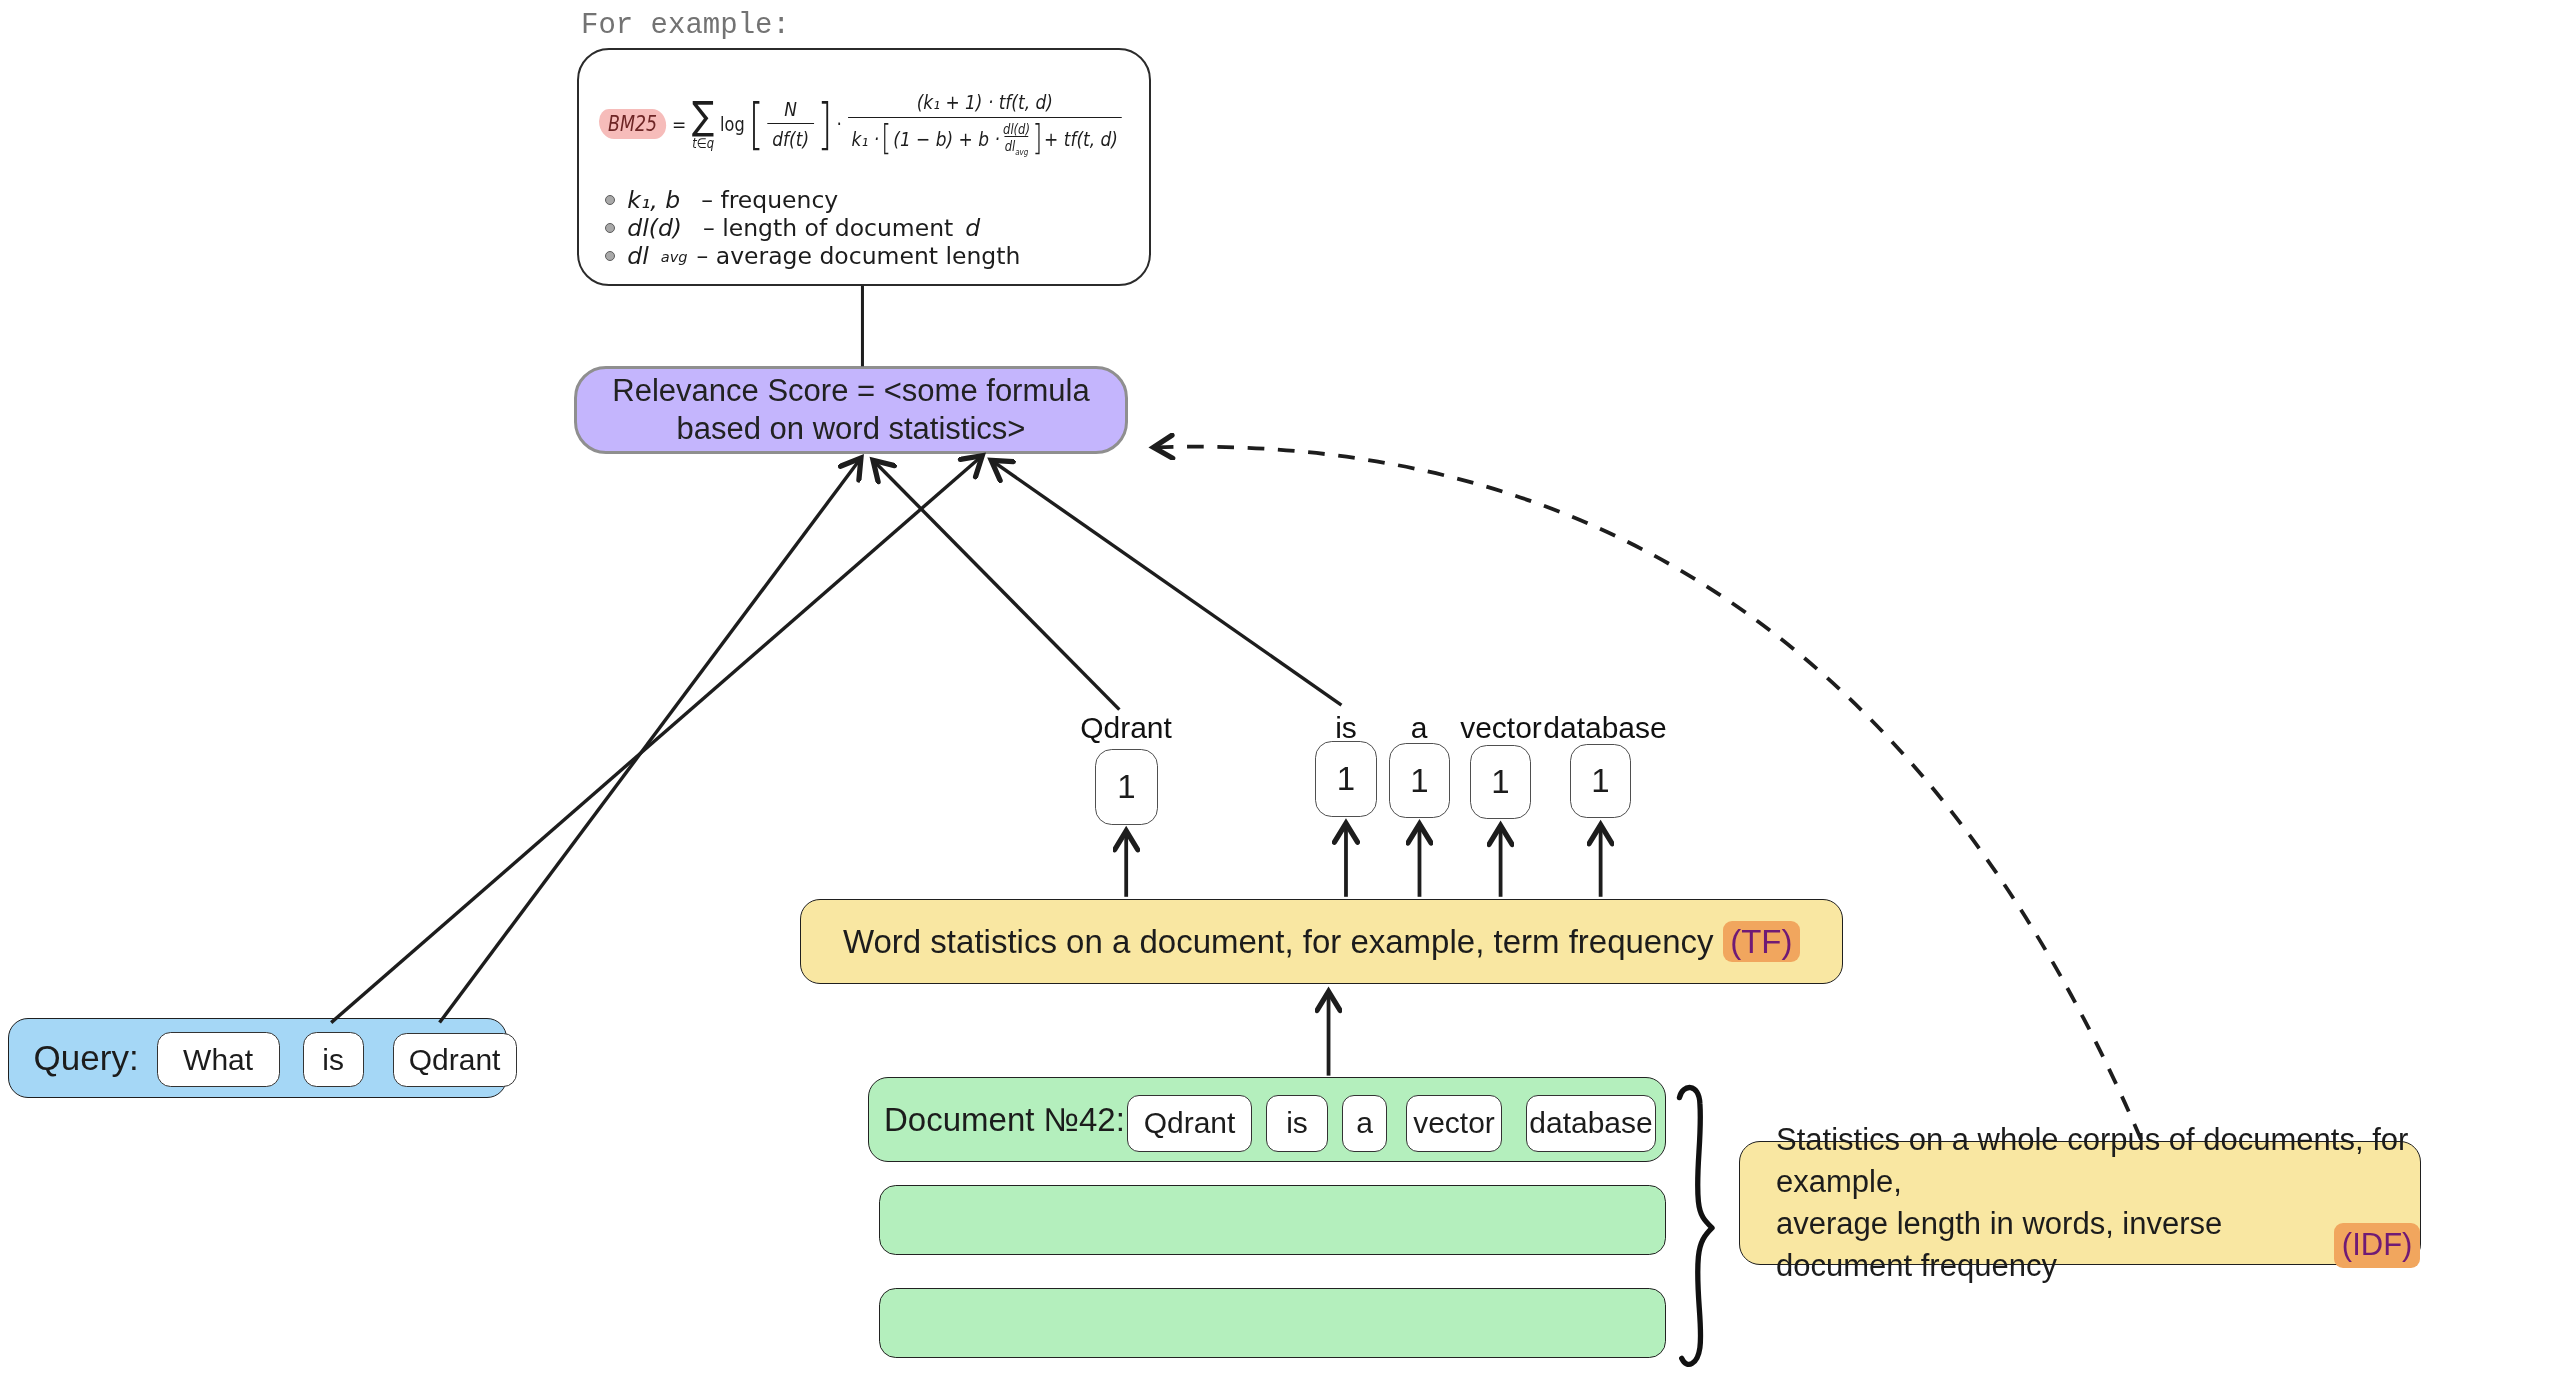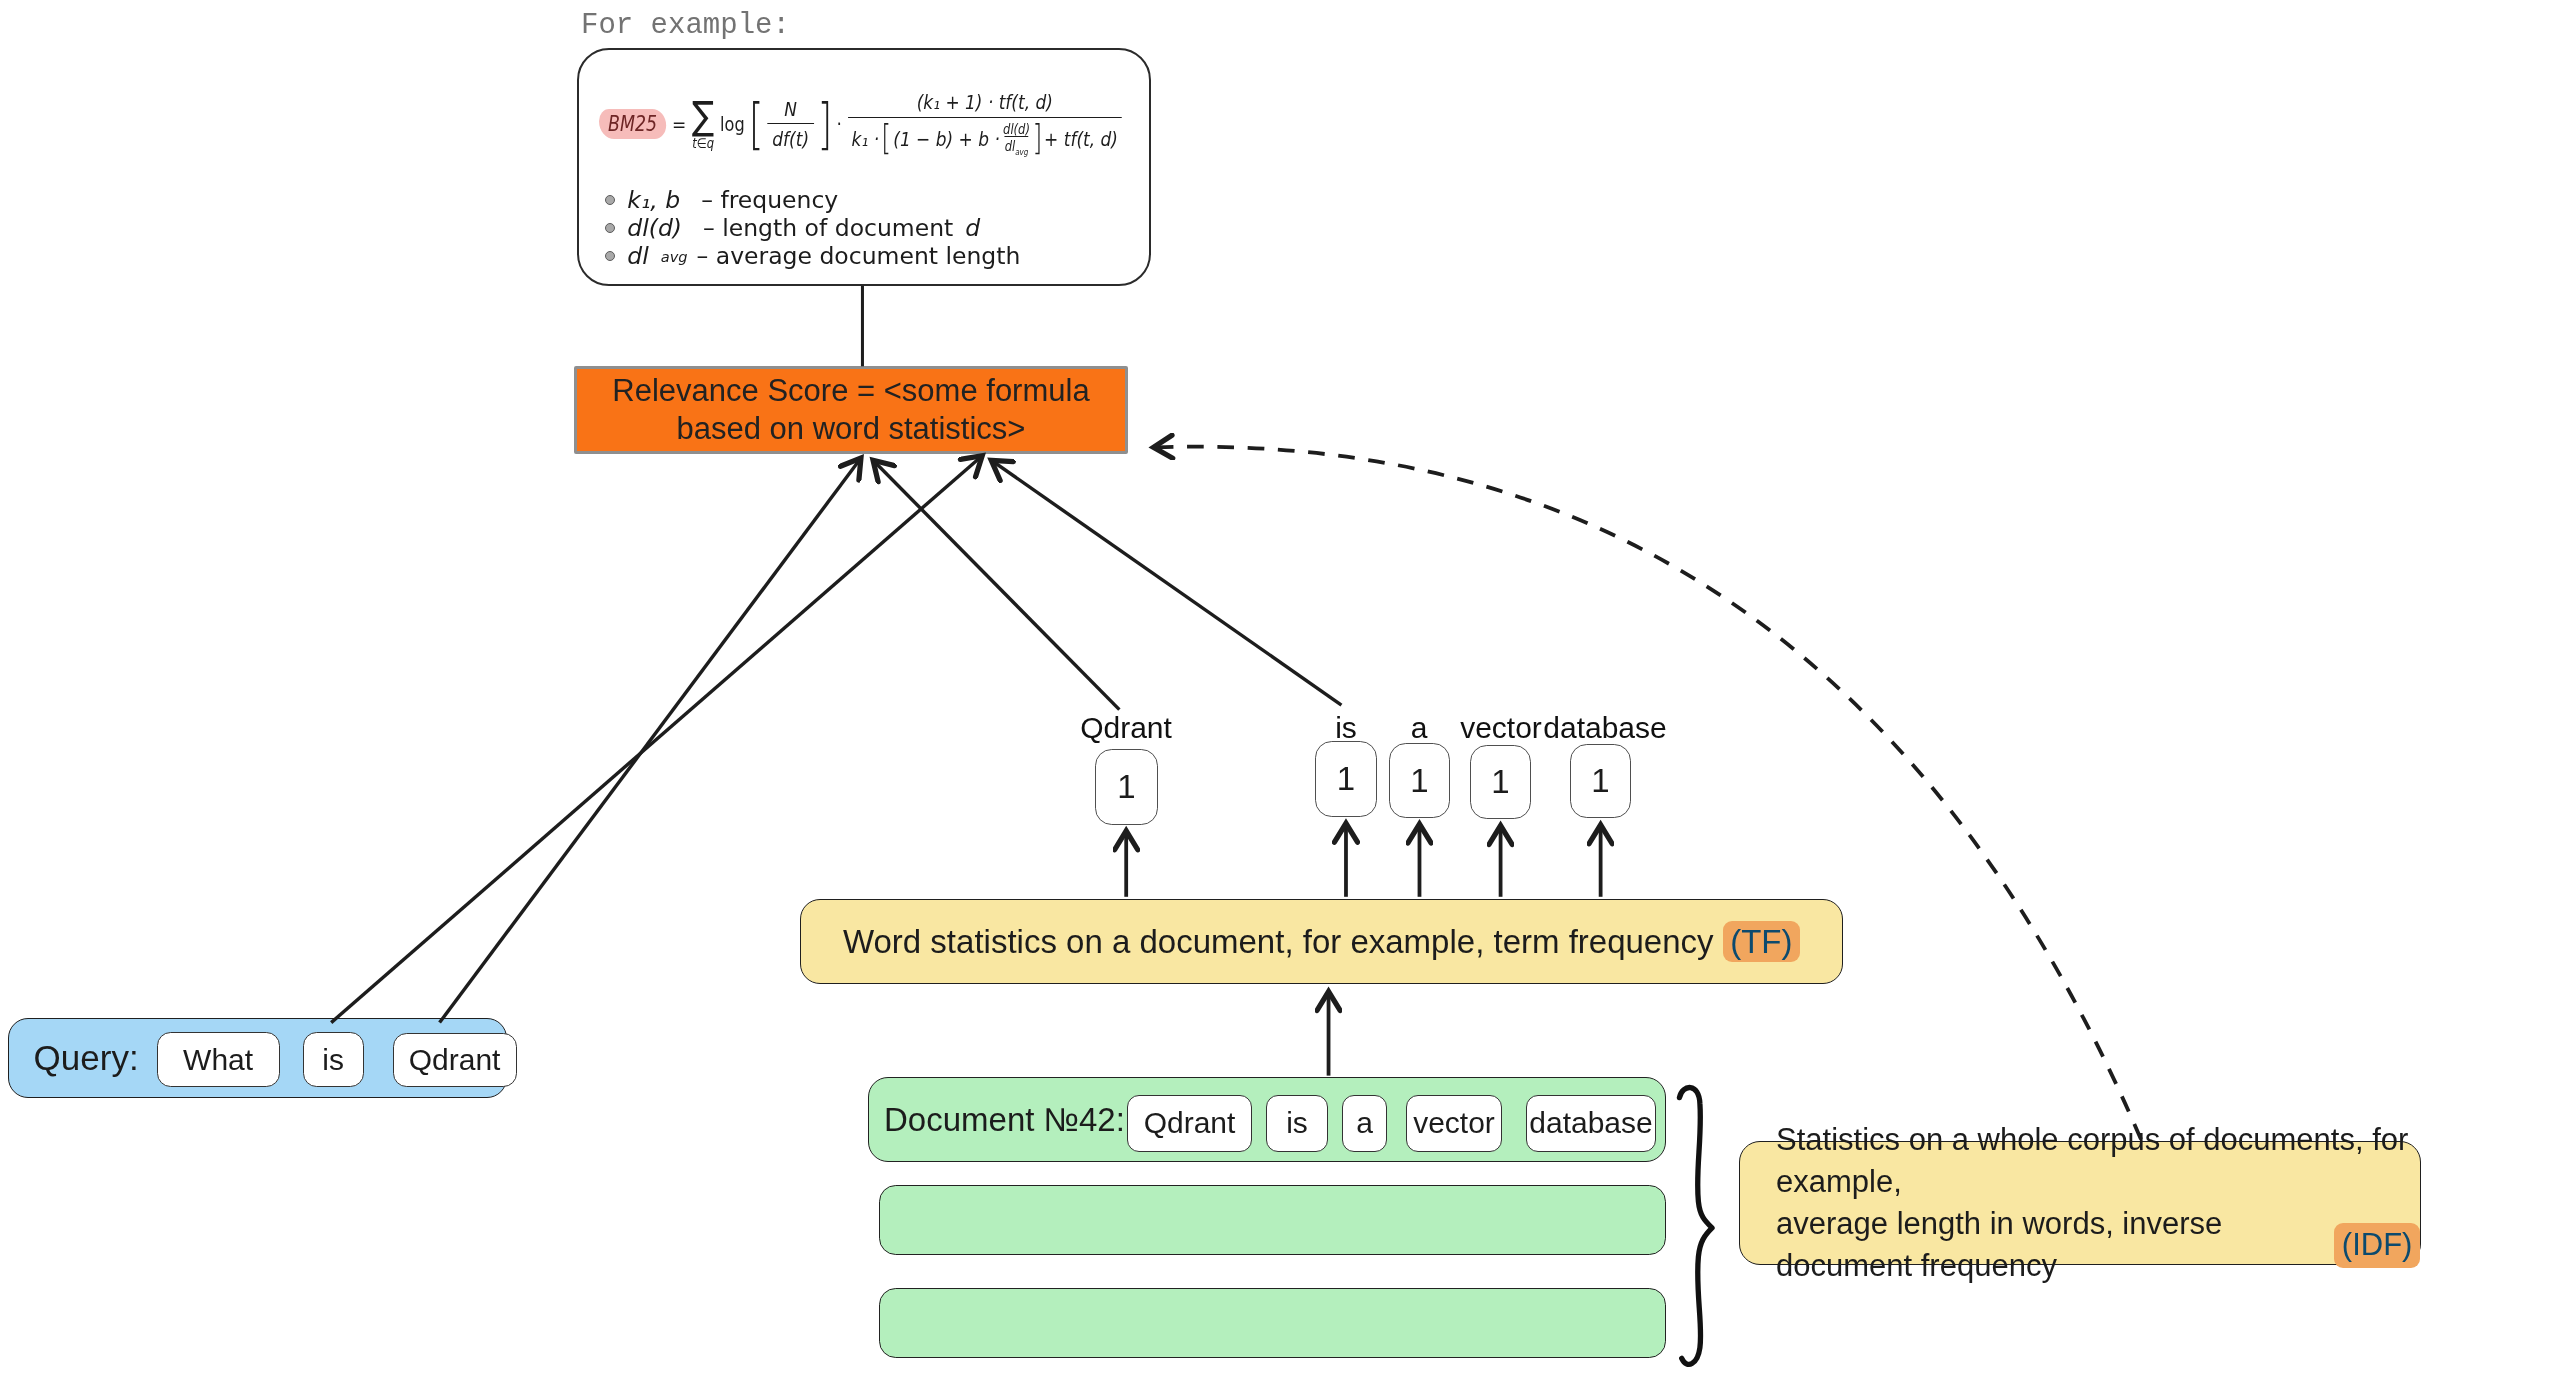--- a/index.html
+++ b/index.html
@@ -29,41 +29,41 @@
   .den2{display:flex;align-items:center;gap:3.8px;border-top:1.9px solid #1d1d1d;padding:3.8px 4.5px 0;}
   .minifrac{display:inline-flex;flex-direction:column;align-items:center;font-size:13.6px;line-height:1.1;}
   .minifrac .mden{border-top:1.5px solid #1d1d1d;padding-top:1.5px;}
   .minifrac sub,.bullets sub{font-size:0.62em;}
   .bullets{position:absolute;left:26px;top:136px;display:flex;flex-direction:column;gap:0;font-size:23.5px;}
   .bullet-row{display:flex;align-items:center;gap:12px;font-family:"DejaVu Sans",sans-serif;}
   .bullet-dot{width:8.3px;height:8.3px;border-radius:50%;background:#a9a9a9;border:1.9px solid #5c5c5c;flex:0 0 auto;}
   .bullet-row .btext{margin-left:-3px;}
 
   
-  .relevance-box{position:absolute;left:574px;top:366px;width:554px;height:88px;background:#f97316;
-                 border:3px solid #8f8f8f;border-radius:2px;box-sizing:border-box;
+  .relevance-box{position:absolute;left:574px;top:366px;width:554px;height:88px;background:#c4b5fd;
+                 border:3px solid #8f8f8f;border-radius:32px;box-sizing:border-box;
                  display:flex;flex-direction:column;align-items:center;justify-content:center;
                  font-size:31px;line-height:38px;color:#222;text-align:right;}
 
   
   .ws-label{position:absolute;top:711px;font-size:30px;color:#111;transform:translateX(-50%);}
   .lq{left:1126px;} .li{left:1346px;} .la{left:1419px;} .lv{left:1501px;} .ld{left:1605px;}
   .ws-box{position:absolute;background:#fff;border:1.5px solid #4f4f4f;border-radius:16.7px;box-sizing:border-box;
           display:flex;align-items:center;justify-content:center;font-size:33px;color:#1c1c1c;}
   .bq{left:1095px;top:749px;width:63px;height:76px;}
   .bi{left:1315px;top:741px;width:62px;height:76px;}
   .ba{left:1389px;top:743px;width:61px;height:75px;}
   .bv{left:1470px;top:745px;width:61px;height:74px;}
   .bd{left:1570px;top:744px;width:61px;height:74px;}
 
   
   .tf-box{position:absolute;left:800px;top:899px;width:1043px;height:85px;background:#f9e7a2;
           border:1.9px solid #1f1f1f;border-radius:20px;box-sizing:border-box;
           display:flex;align-items:center;justify-content:center;gap:9px;font-size:33px;}
-  .hl-orange{background:#f1a65e;border-radius:9px;padding:1.5px 7.6px;color:#0c4a6e;}
+  .hl-orange{background:#f1a65e;border-radius:9px;padding:1.5px 7.6px;color:#701a75;}
 
   
   .query-box{position:absolute;left:7.6px;top:1018px;width:499px;height:80px;background:#a5d7f6;
              border:1.9px solid #1f1f1f;border-radius:20px;box-sizing:border-box;}
   .query-label{position:absolute;left:25px;top:0;height:100%;display:flex;align-items:center;font-size:35px;}
   .token{position:absolute;background:#fff;border:1.5px solid #333;border-radius:13.6px;box-sizing:border-box;
          display:flex;align-items:center;justify-content:center;font-size:30px;color:#1c1c1c;margin-left:8px;}
   .q-what{left:140px;top:13px;width:123px;height:55px;}
   .q-is{left:286px;top:13px;width:61px;height:55px;}
   .q-qdrant{left:376px;top:13.6px;width:124px;height:54px;}

